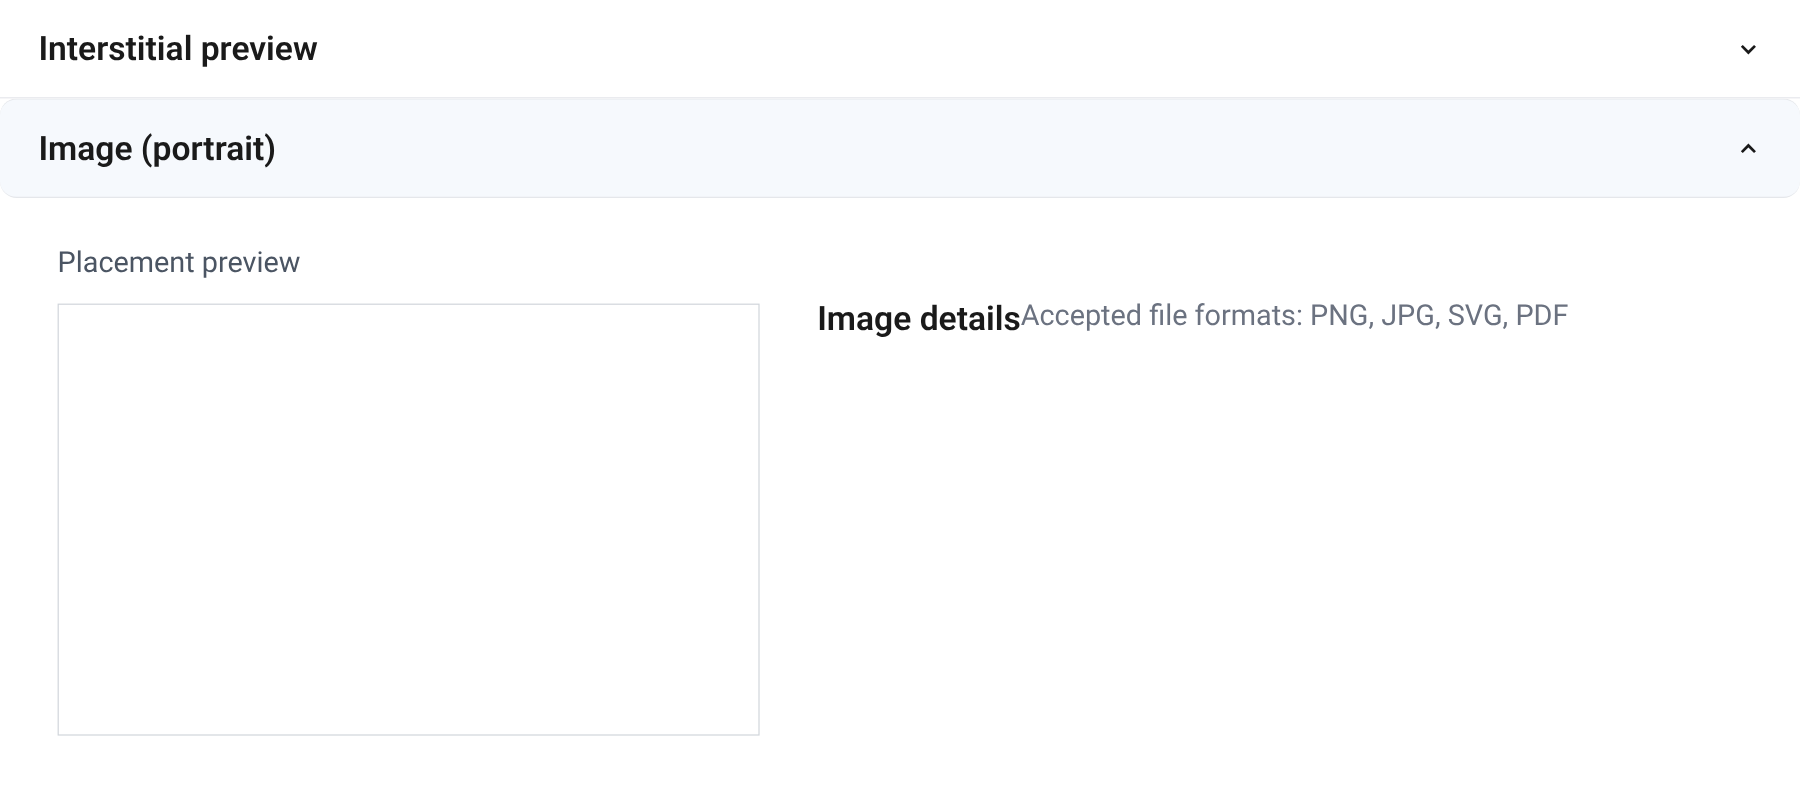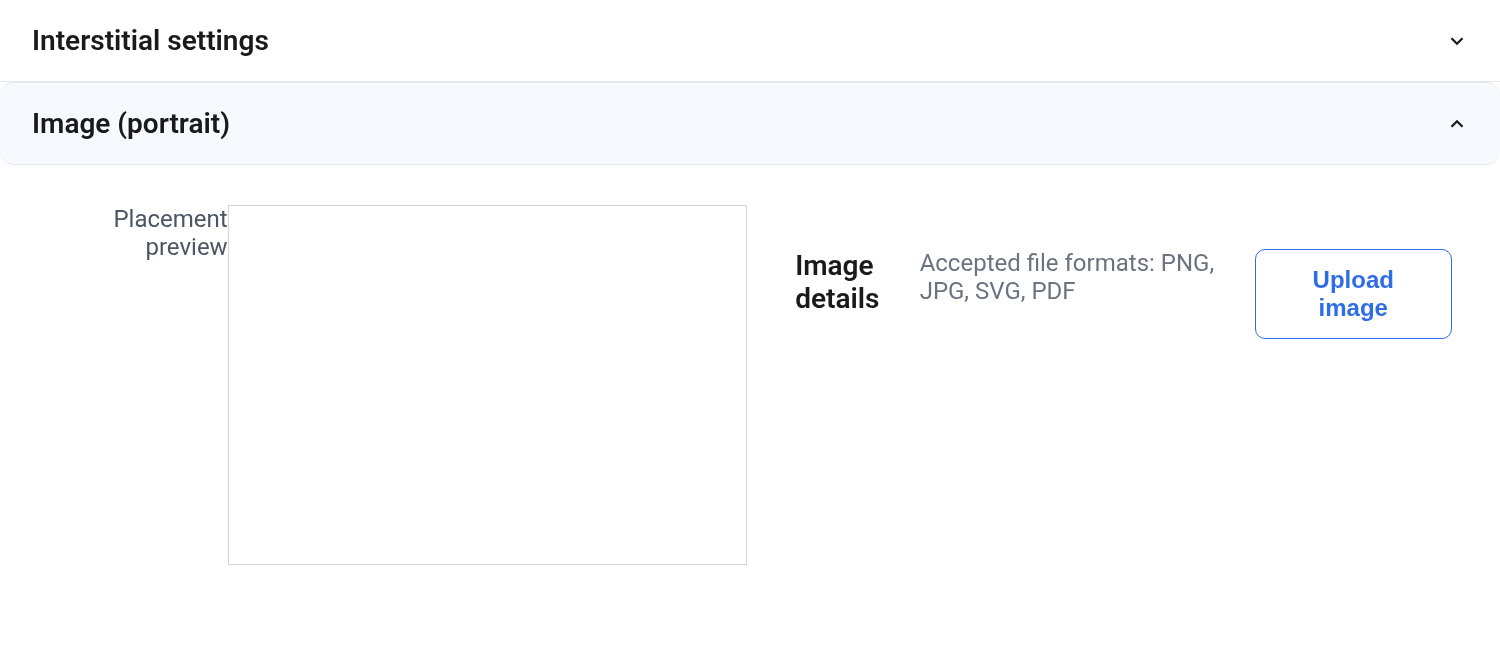--- a/index.html
+++ b/index.html
@@ -51,22 +51,21 @@
       stroke-width: 2.5;
       fill: none;
     }
     .accordion-content {
       padding: 40px 48px;
       display: flex;
       gap: 48px;
     }
     .preview-column {
       display: flex;
-      flex-direction: row;
-      text-align: right;
+      flex-direction: column;
     }
     .preview-label {
       font-size: 24px;
       font-weight: 400;
       color: #4b5563;
       margin-bottom: 20px;
     }
     .preview-box {
       width: 585px;
       height: 360px;
@@ -103,21 +102,21 @@
       font-weight: 600;
       cursor: pointer;
       align-self: flex-start;
     }
   </style>
 </head>
 <body>
 
 <div class="accordion-section">
   <div class="accordion-header collapsed">
-    <span class="accordion-title">Interstitial settings</span>
+    <span class="accordion-title">Interstitial preview</span>
     <span class="chevron-icon">
       <svg viewBox="0 0 24 24" width="22" height="22">
           <polyline points="6 9 12 15 18 9"></polyline>
         </svg>
     </span>
   </div>
 </div>
 
 <div class="accordion-section">
   <div class="accordion-header expanded">
@@ -129,18 +128,15 @@
     </span>
   </div>
   <div class="accordion-content">
     <div class="preview-column">
       <div class="preview-label">Placement preview</div>
       <div class="preview-box"></div>
     </div>
     <div class="details-column">
       <div class="details-title">Image details</div>
       <div class="details-subtitle">Accepted file formats: PNG, JPG, SVG, PDF</div>
-      <button class="upload-button">
-        <span>Upload image</span>
-      </button>
     </div>
   </div>
 </div>
 
 </body></html>

